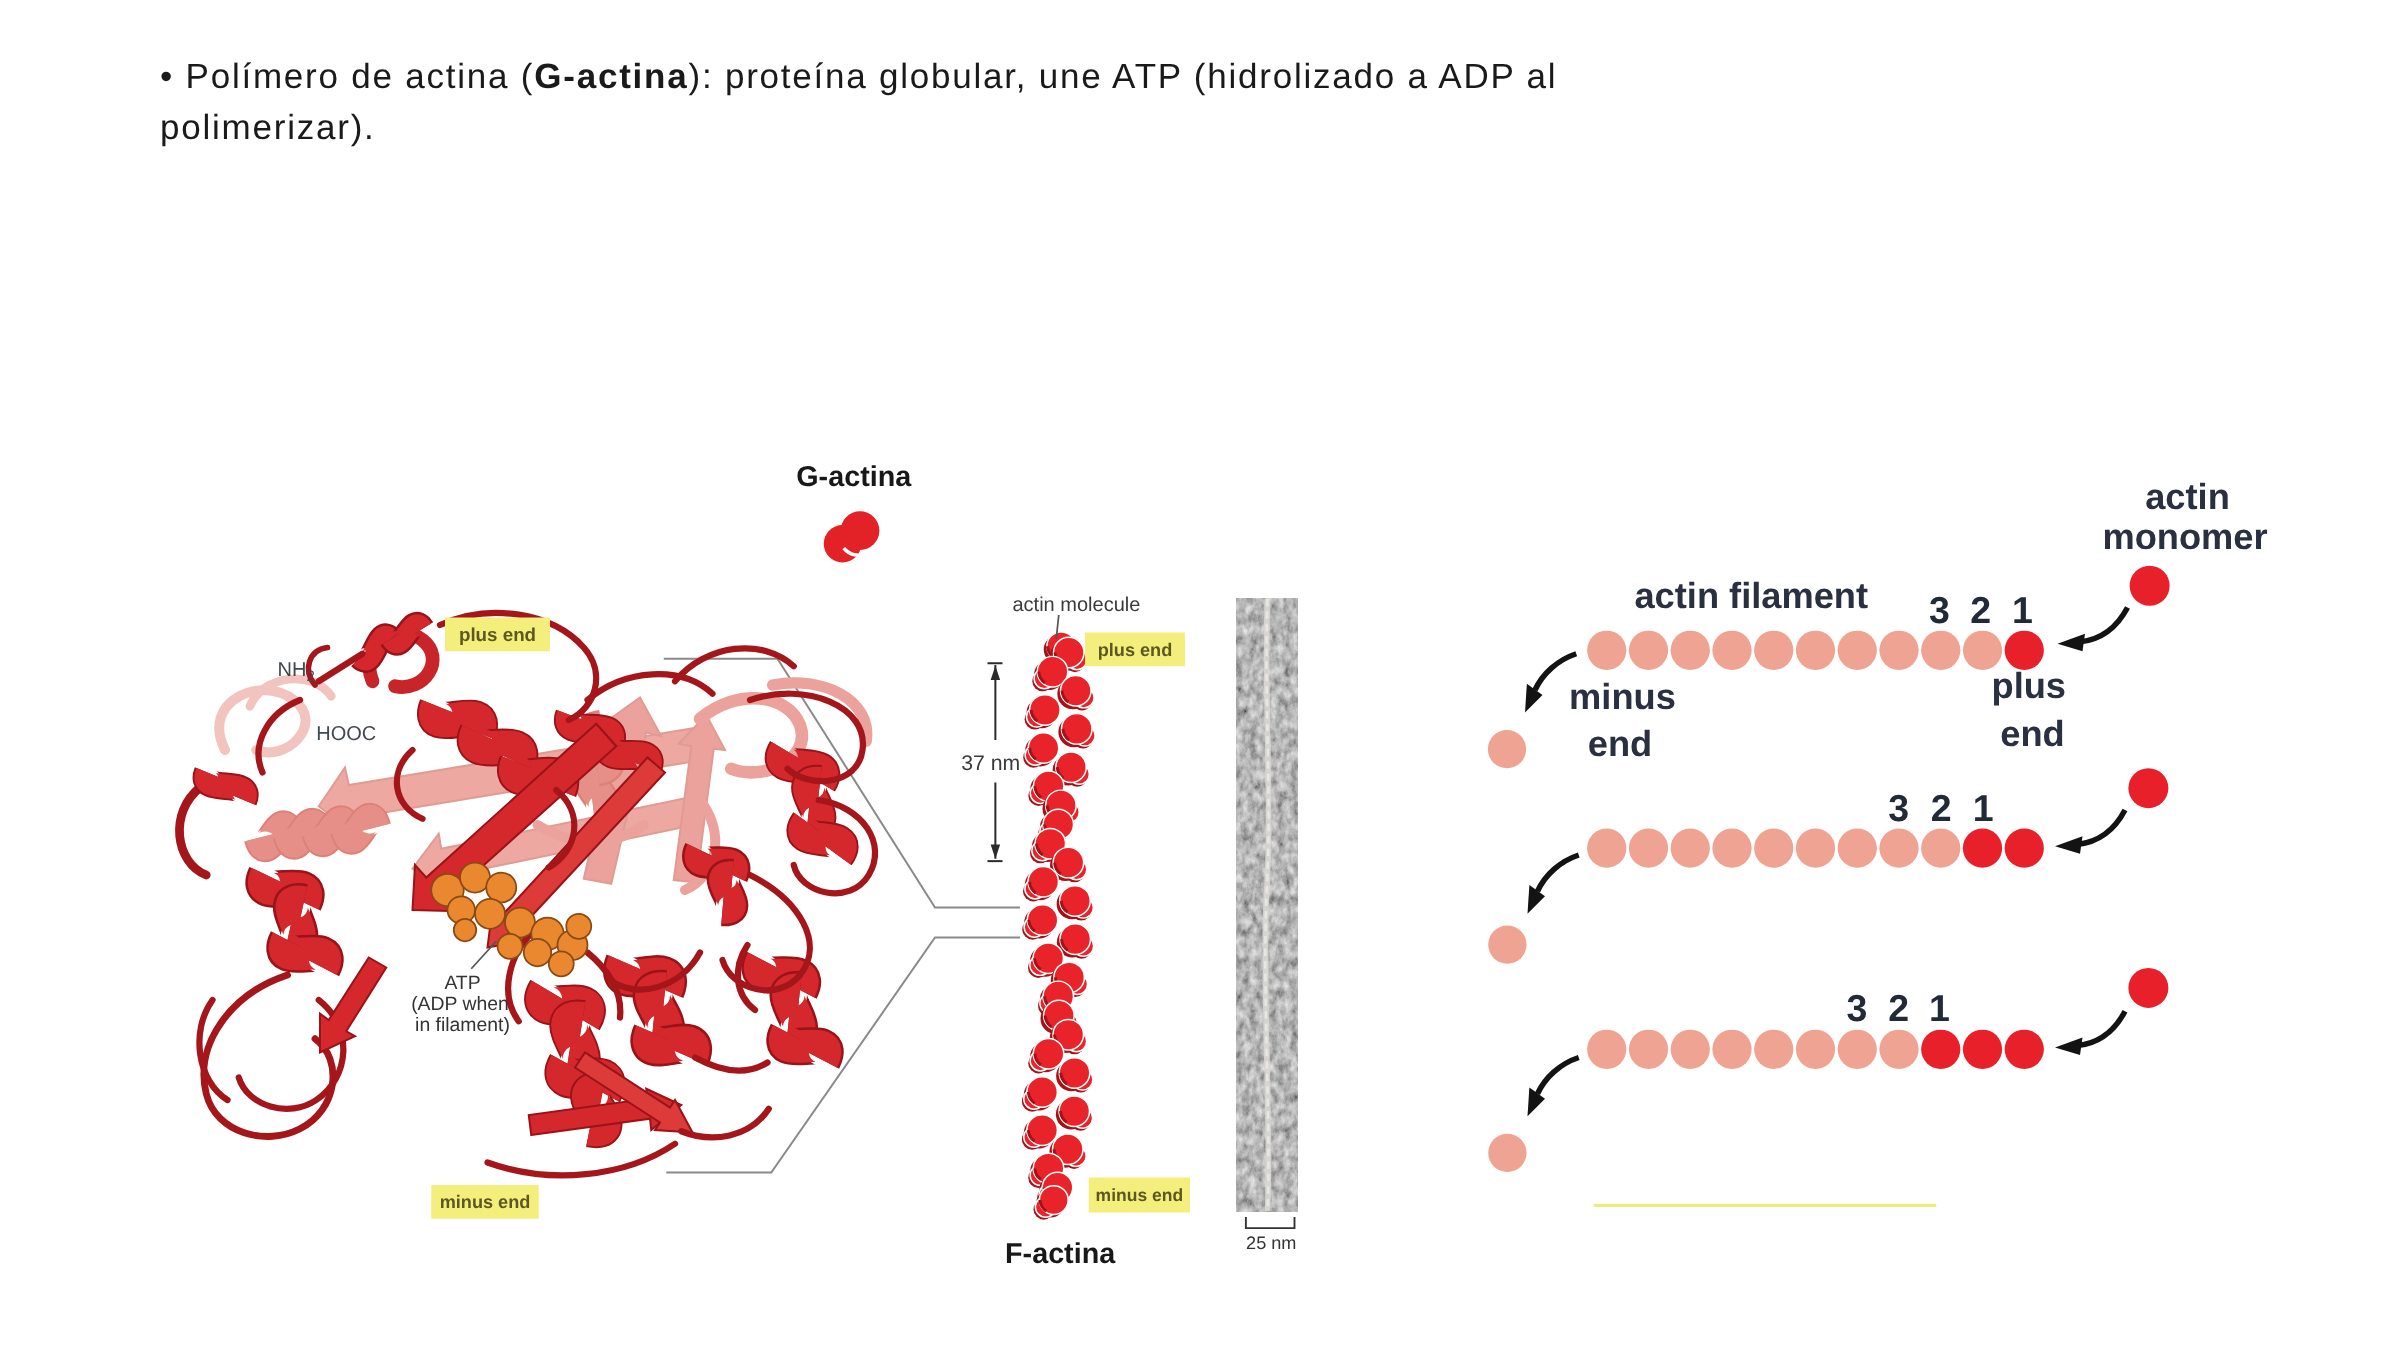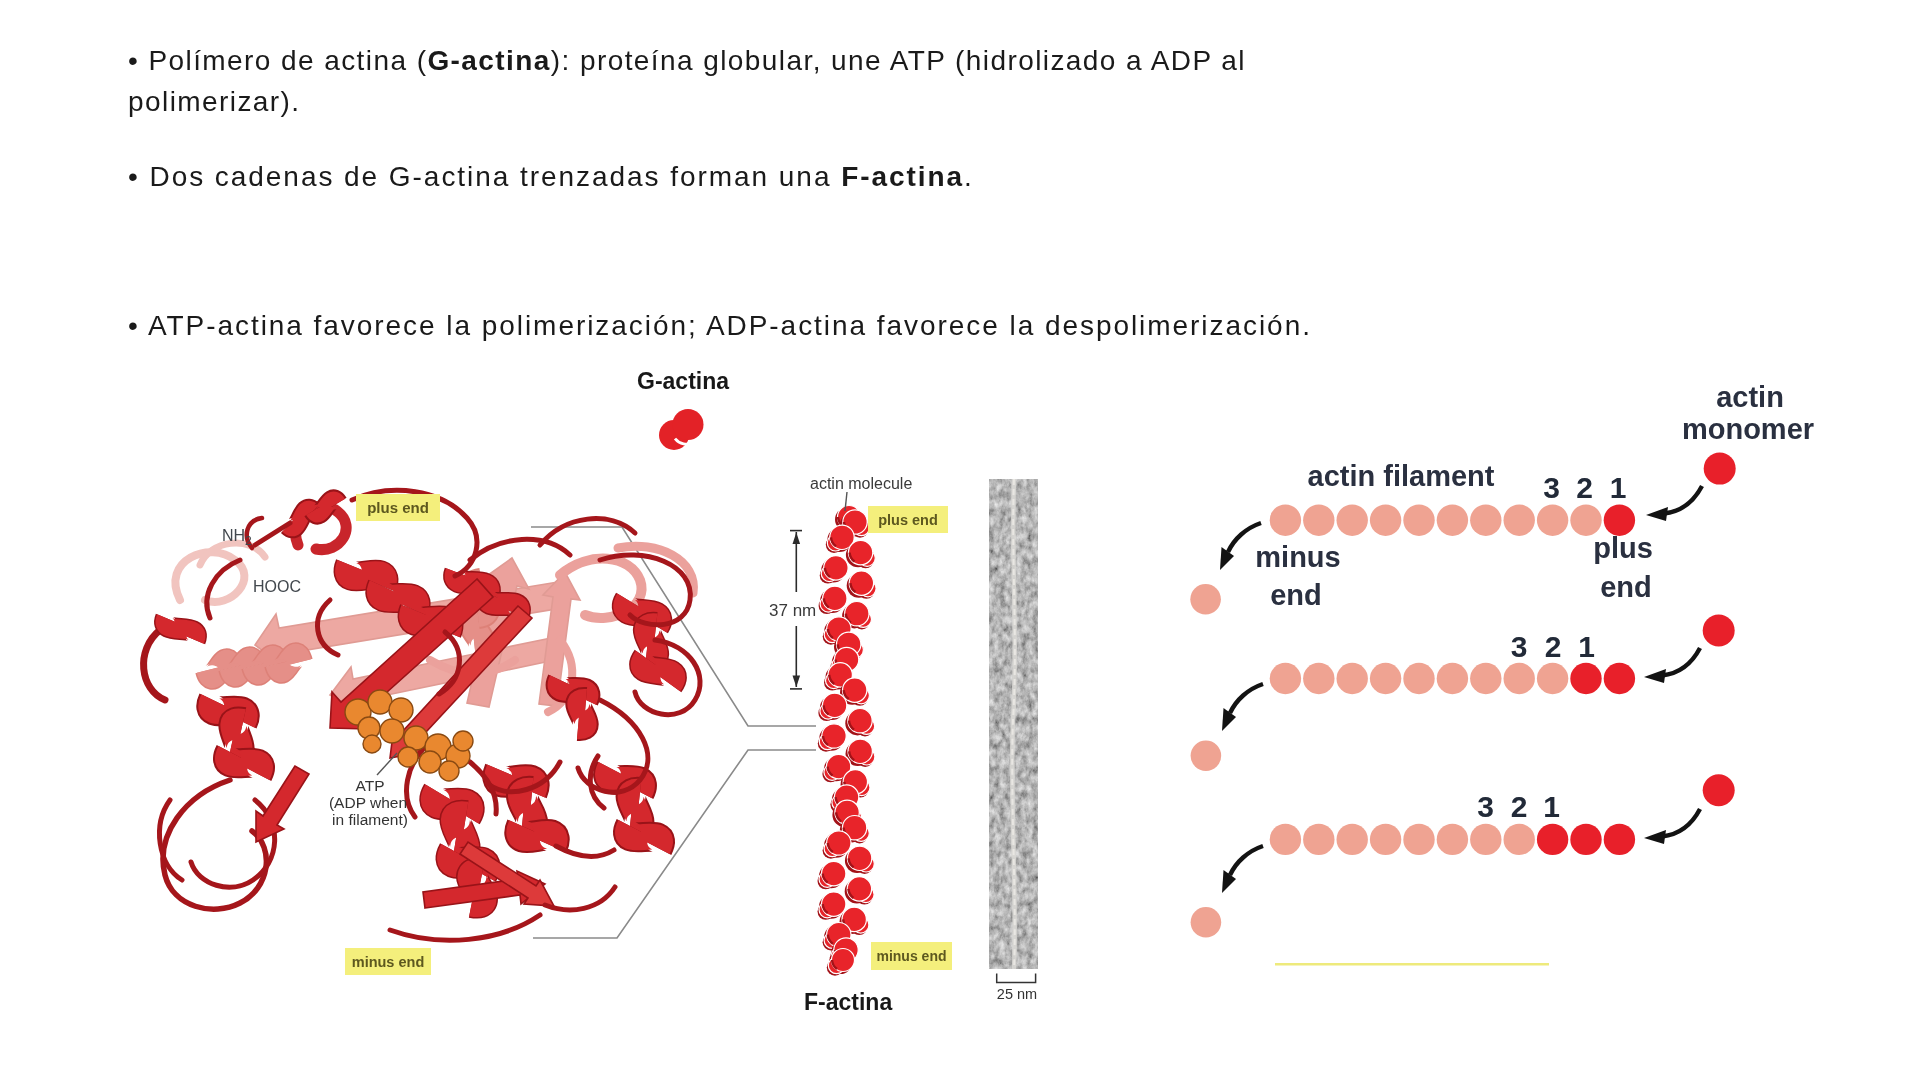--- a/index.html
+++ b/index.html
@@ -5,22 +5,20 @@
 * { margin:0; padding:0; box-sizing:border-box; }
 html,body { background:#fff; }
 #page { position:relative; width:1920px; height:1080px; background:#ffffff; overflow:hidden;
   font-family:"Liberation Sans", sans-serif;border-radius:23px; }
 .bullet { position:absolute; left:128px; color:#1a1a1a; font-size:28px; line-height:41px; letter-spacing:1.95px; }
 </style>
 </head>
 <body>
 <div id="page">
 <div class="bullet" style="top:40px; width:1150px; letter-spacing:1.42px;">• Polímero de actina (<b>G-actina</b>): proteína globular, une ATP (hidrolizado a ADP al polimerizar).</div>
-<div class="bullet" style="top:156px;">• Dos cadenas de G-actina trenzadas forman una <b>F-actina</b>.</div>
-<div class="bullet" style="top:305px;">• ATP-actina favorece la polimerización; ADP-actina favorece la despolimerización.</div>
 <svg width="1920" height="1080" viewBox="0 0 1920 1080" style="position:absolute;left:0;top:0" font-family="'Liberation Sans', sans-serif">
 
 <defs>
 <filter id="emn" x="0" y="0" width="100%" height="100%">
   <feTurbulence type="fractalNoise" baseFrequency="0.18 0.12" numOctaves="4" seed="9"></feTurbulence>
   <feColorMatrix type="saturate" values="0"></feColorMatrix>
   <feComponentTransfer>
     <feFuncR type="linear" slope="1.24" intercept="-0.17"></feFuncR>
     <feFuncG type="linear" slope="1.24" intercept="-0.17"></feFuncG>
     <feFuncB type="linear" slope="1.24" intercept="-0.17"></feFuncB>

